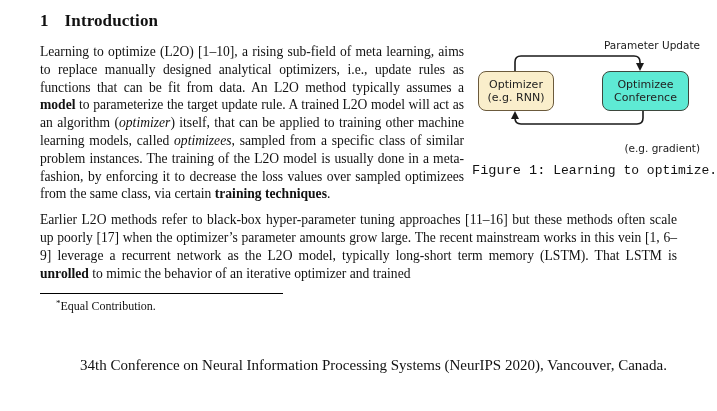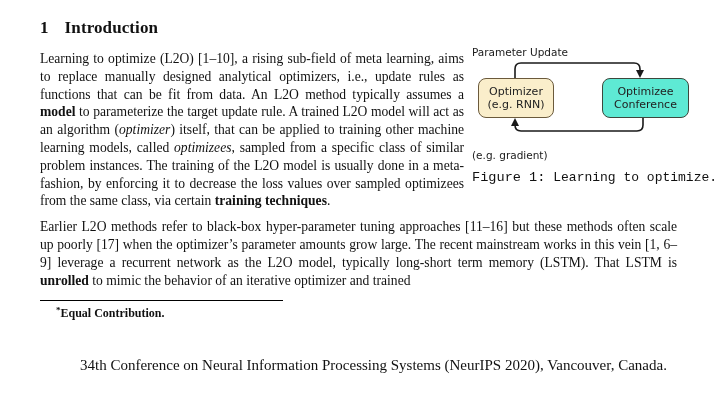--- a/index.html
+++ b/index.html
@@ -6,21 +6,21 @@
   body {
     width: 717px; height: 411px;
     background: #ffffff;
     color: #111111;
     font-family: "Liberation Serif", serif;
     overflow: hidden;
   }
   .page {
     box-sizing: border-box;
     width: 717px; height: 411px;
-    padding: 18px 40px 0 40px;
+    padding: 11px 40px 0 40px;
     position: relative;
   }
   .heading {
     font-size: 17px; font-weight: bold;
     margin: 0 0 12px 0;
     letter-spacing: 0.1px;
   }
   .heading .sec-num { margin-right: 16px; }
   .body-text {
     font-size: 13.6px;
@@ -34,22 +34,22 @@
   .fig {
     float: right;
     width: 228px; height: 157px;
     margin: -16px -23px 2px 8px;
     position: relative;
     font-family: "DejaVu Sans", sans-serif;
   }
   .fig-arrow-svg { position: absolute; left: 0; top: 0; }
   .fig-label {
     position: absolute;
-    left: 0; width: 212px;
-    text-align: left;
+    left: 16px; width: 212px;
+    text-align: right;
     font-size: 10.5px;
     color: #1a1a1a;
   }
   .lbl-param  { top: 10px; }
   .lbl-error  { top: 100px; }
   .lbl-error2 { top: 113px; }
   .fig-box {
     position: absolute;
     top: 44px; height: 40px;
     box-sizing: border-box;
@@ -82,21 +82,20 @@
   
   .footnote-rule {
     width: 243px; height: 0;
     border-top: 1px solid #000000;
     margin-top: 11px;
   }
   .footnote {
     font-size: 12px;
     margin: 4px 0 0 0;
     text-indent: 16px;
-    font-weight: bold;
   }
   .footnote .fn-marker {
     font-size: 9px;
     vertical-align: 4px;
   }
   .footer-line {
     position: absolute;
     left: 40px; top: 357px;
     font-size: 15px;
     margin-left: 40px;

